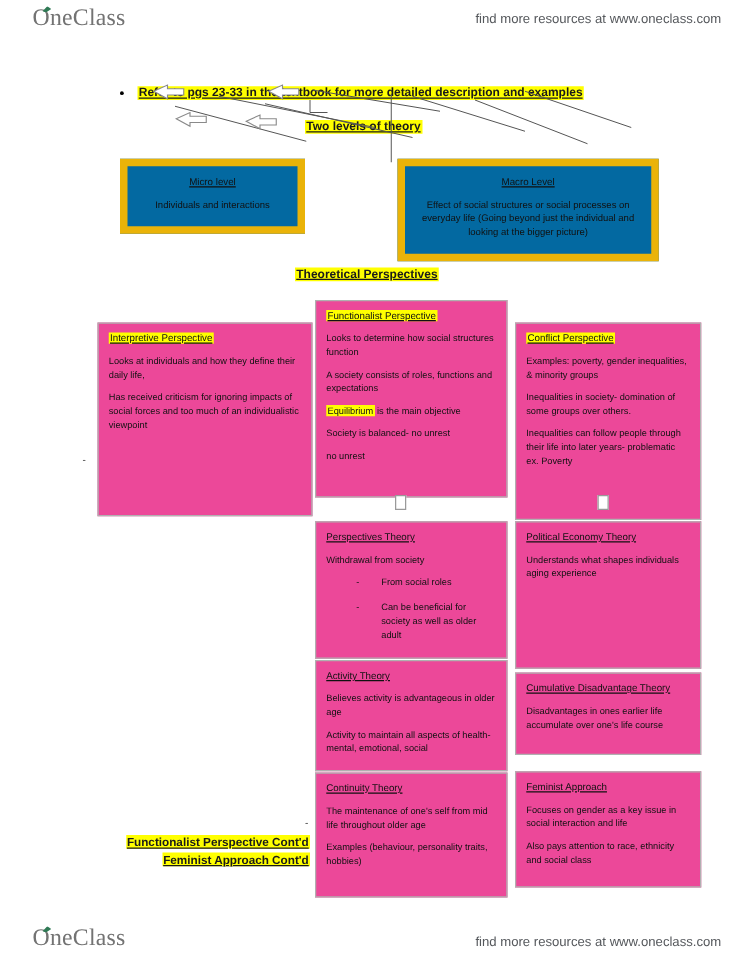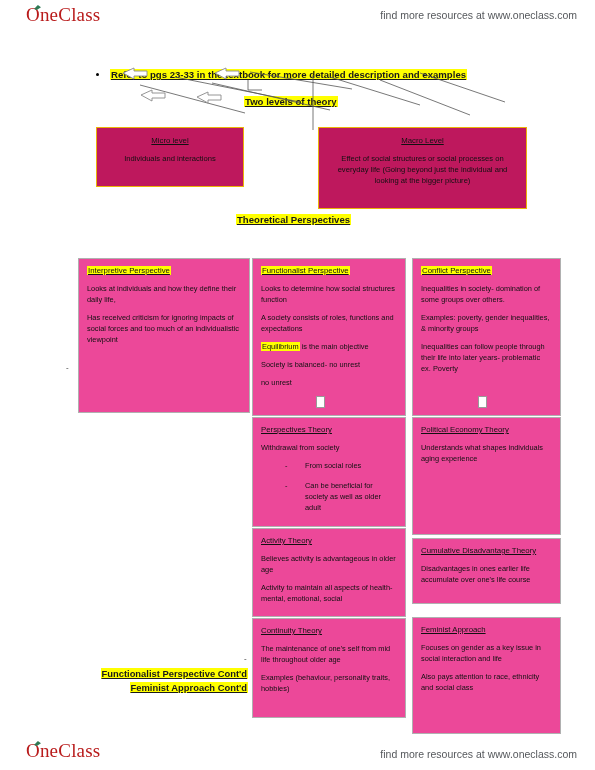--- a/index.html
+++ b/index.html
@@ -14,21 +14,21 @@
     color: #1a1a1a;
     overflow: hidden;
   }
 
   
   .oc-logo {
     position: absolute;
     left: 26px;
     font-family: "Liberation Serif", serif;
     font-size: 19px;
-    color: #b91c1c;
+    color: #737373;
     letter-spacing: .2px;
     white-space: nowrap;
   }
   .oc-logo .leaf {
     position: absolute;
     left: 8px; top: 1px;
     width: 7px; height: 5px;
     background: #2f7a55;
     clip-path: polygon(0% 80%, 55% 0%, 100% 45%, 40% 100%);
   }
@@ -82,22 +82,22 @@
   .scribble {
     position: absolute;
     left: 0; top: 55px;
     width: 595px; height: 75px;
     pointer-events: none;
   }
 
   
   .box {
     position: absolute;
-    border: 1px solid #eab308;
-    background: #be185d;
+    border: 6px solid #eab308;
+    background: #0369a1;
     font-size: 7.6px;
     line-height: 1.45;
     color: #111;
   }
   .box .title {
     text-align: center;
     text-decoration: underline;
     margin: 7px 0 7px 0;
     font-size: 7.8px;
   }
@@ -152,30 +152,30 @@
   .indent-line { margin-left: 40px; }
 
   
   .c1 { left: 78px;  width: 172px; }
   
   .c2 { left: 252px; width: 154px; }
   
   .c3 { left: 412px; width: 149px; }
 
   .b-interpretive  { top: 258px; height: 155px; }
-  .b-functionalist { top: 258px; height: 158px; }
+  .b-functionalist { top: 240px; height: 158px; }
   .b-conflict      { top: 258px; height: 158px; }
 
   .b-disengagement { top: 417px; height: 110px; }
   .b-activity      { top: 528px; height: 89px; }
   .b-continuity    { top: 618px; height: 100px; }
 
   .b-political     { top: 417px; height: 118px; }
   .b-cumulative    { top: 538px; height: 66px; }
-  .b-feminist      { top: 617px; height: 117px; }
+  .b-feminist      { top: 617px; height: 93px; }
 
   
   .handle {
     position: absolute;
     width: 9px; height: 12px;
     background: #ffffff;
     border: 1px solid #9a9a9a;
   }
 
   
@@ -290,22 +290,22 @@
 <div class="col-box c2 b-continuity">
   <div class="head">Continuity Theory</div>
   <p>The maintenance of one's self from mid life throughout older age</p>
   <p>Examples (behaviour, personality traits, hobbies)</p>
 </div>
 <div class="margin-dash" style="left:244px; top:654px;">-</div>
 <div class="margin-dash" style="left:244px; top:668px;">-</div>
 
 <div class="col-box c3 b-conflict">
   <div class="head"><span class="hl">Conflict Perspective</span></div>
+  <p>Examples: poverty, gender inequalities, &amp; minority groups</p>
   <p>Inequalities in society- domination of some groups over others.</p>
-  <p>Examples: poverty, gender inequalities, &amp; minority groups</p>
   <p>Inequalities can follow people through their life into later years- problematic ex. Poverty</p>
 </div>
 <div class="handle" style="left:478px; top:396px;"></div>
 
 <div class="col-box c3 b-political">
   <div class="head">Political Economy Theory</div>
   <p>Understands what shapes individuals aging experience</p>
 </div>
 
 <div class="col-box c3 b-cumulative">

